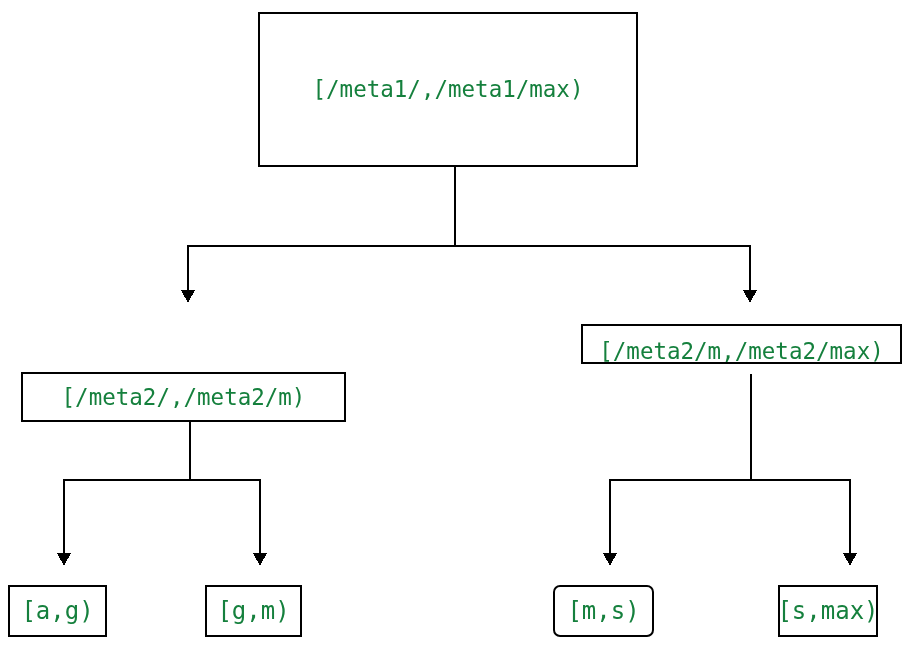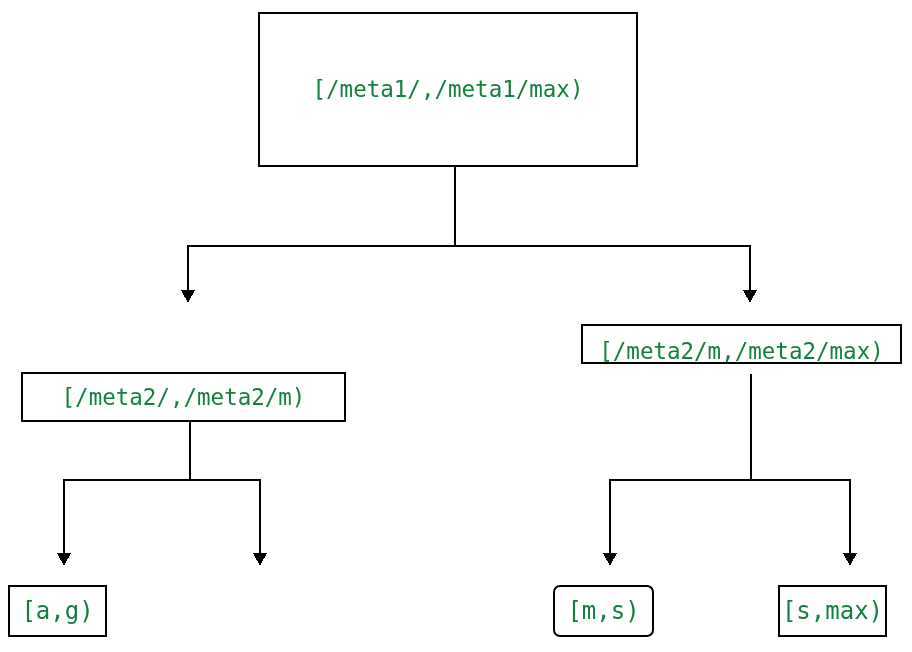--- a/index.html
+++ b/index.html
@@ -96,22 +96,25 @@
   </div>
 
   <div class="node node-mid" style="left:581px; top:324px; width:321px; height:40px;align-items:flex-end;">
     <span class="node-label">[/meta2/m,/meta2/max)</span>
   </div>
 
   <div class="node node-leaf" style="left:8px; top:585px; width:99px; height:52px;">
     <span class="node-label">[a,g)</span>
   </div>
 
+  <div class="node node-leaf" style="left:205px; top:585px; width:97px; height:52px;">
+    <span class="node-label">[g,m)</span>
+  </div>
 
   <div class="node node-leaf" style="left:553px; top:585px; width:101px; height:52px;border-radius:7px;">
     <span class="node-label">[m,s)</span>
   </div>
 
-  <div class="node node-leaf" style="left:778px; top:585px; width:109px; height:52px;">
+  <div class="node node-leaf" style="left:778px; top:585px; width:100px; height:52px;">
     <span class="node-label">[s,max)</span>
   </div>
 
 </div>
 
 </body></html>

